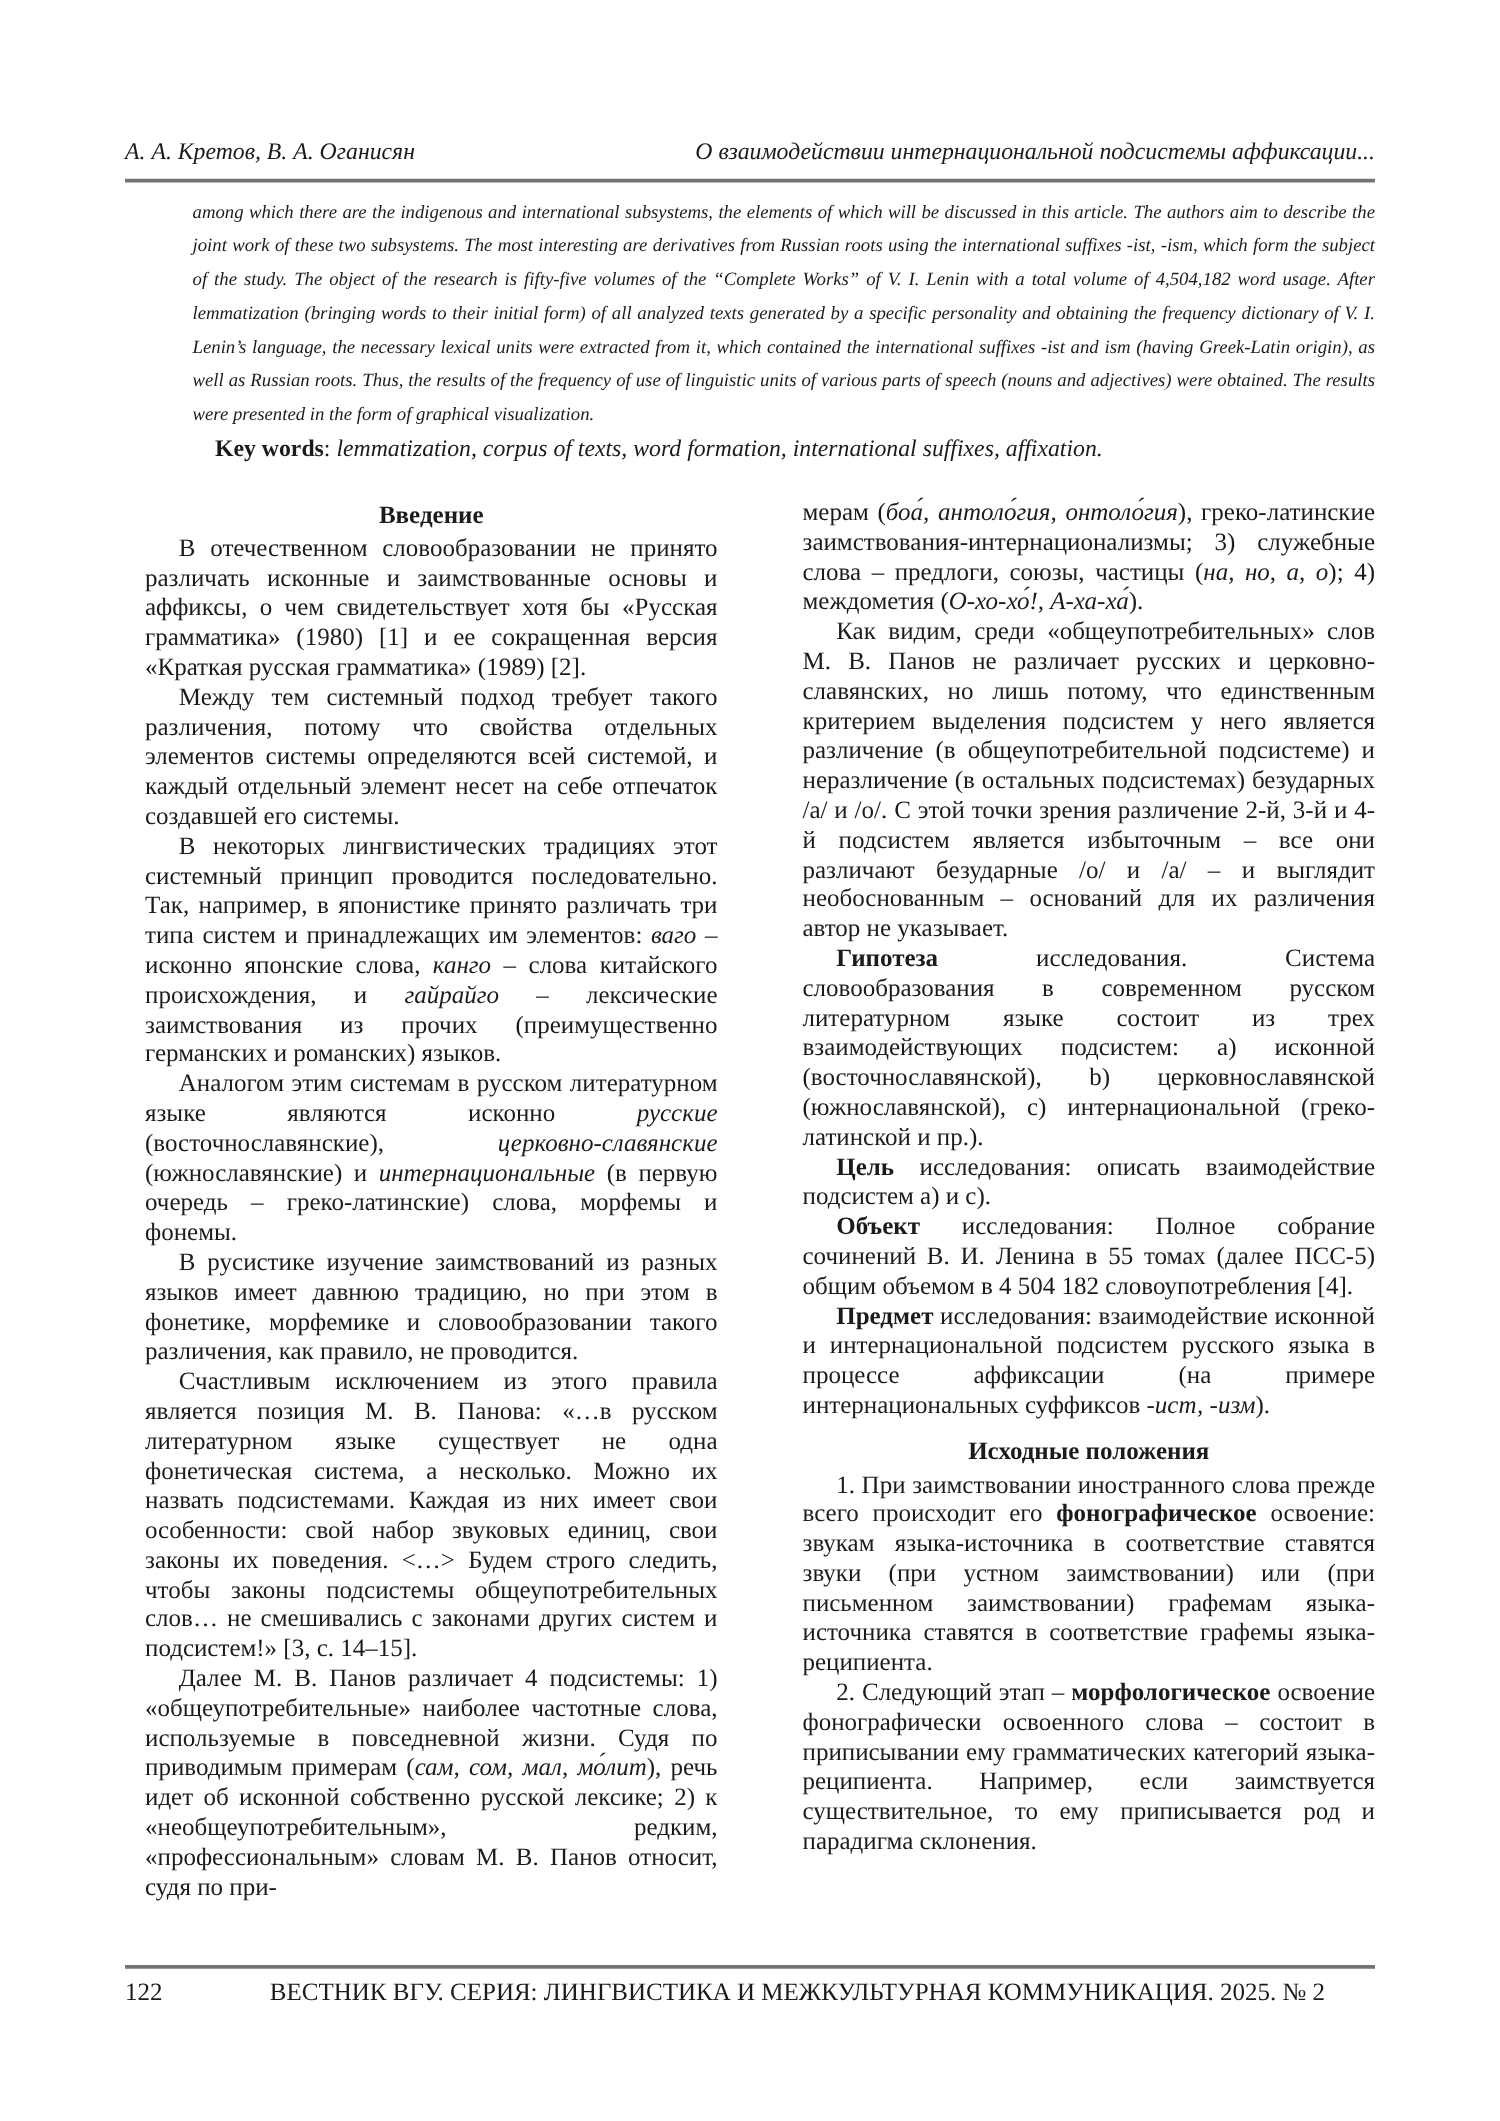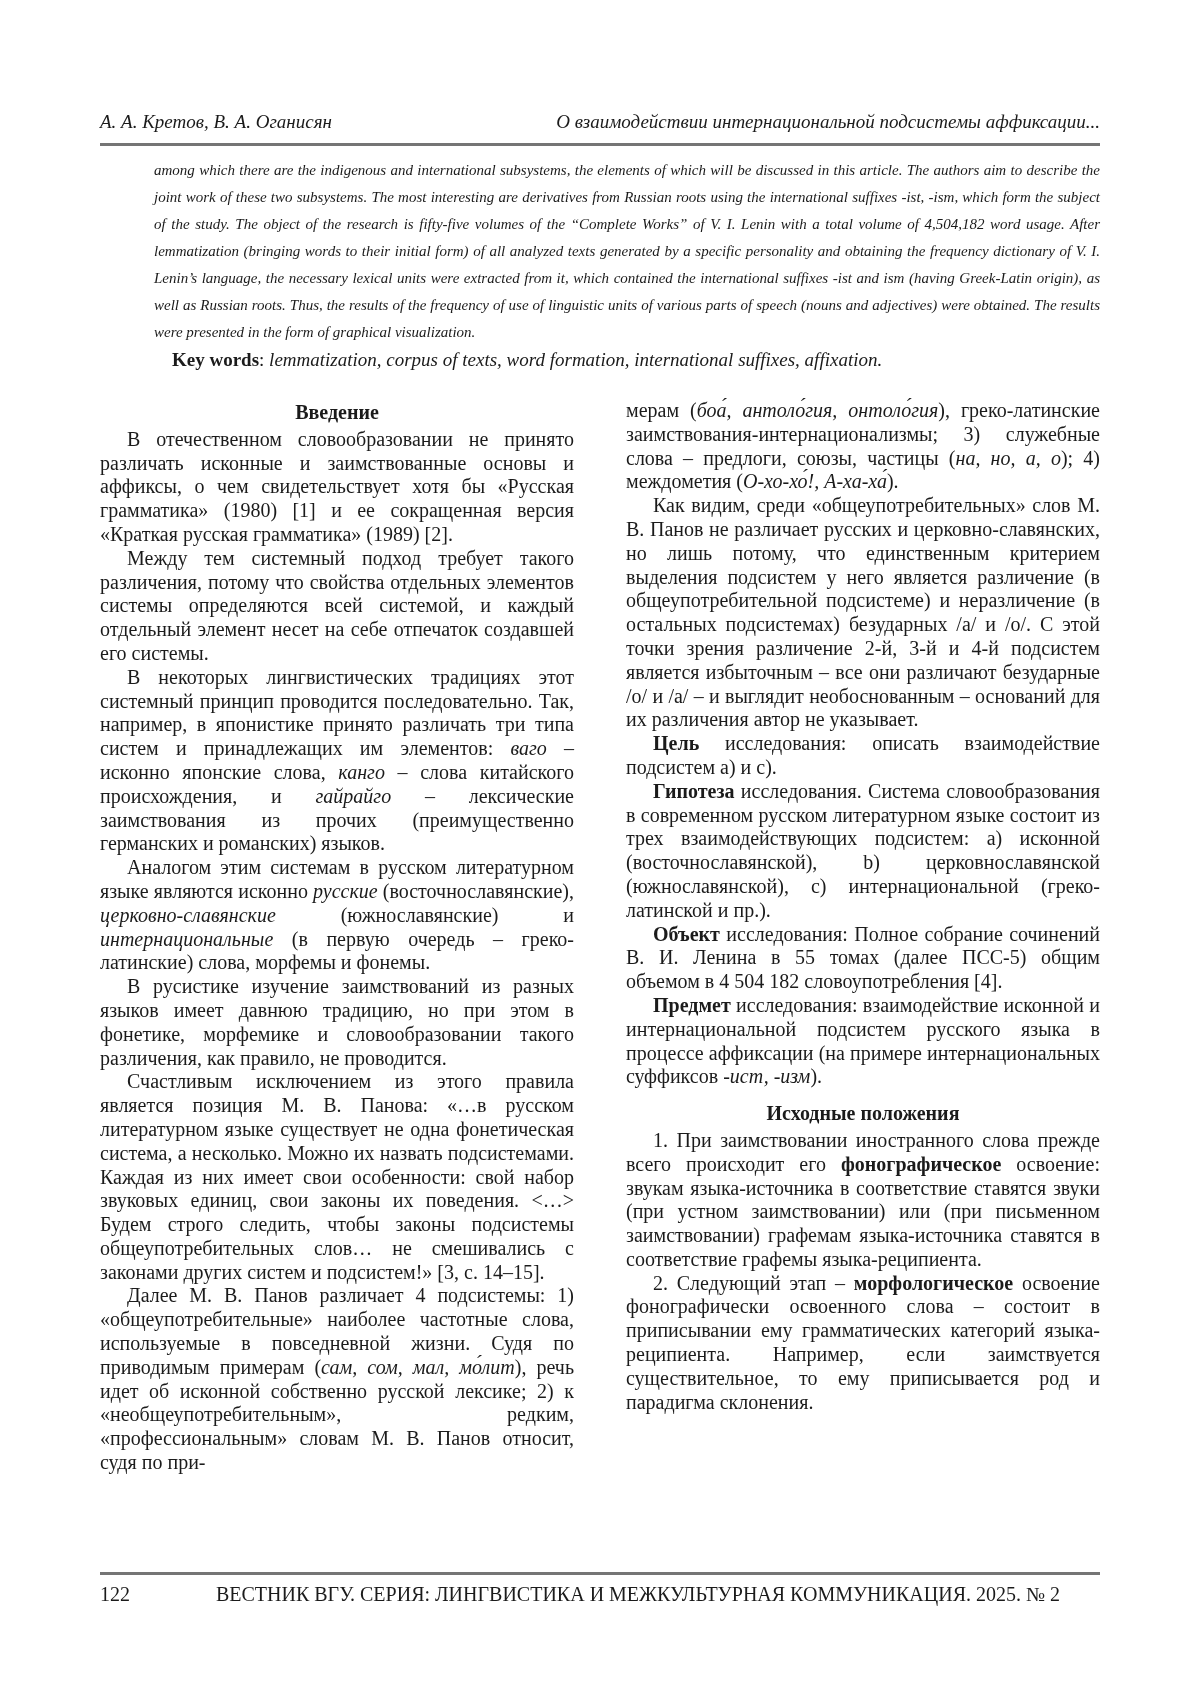--- a/index.html
+++ b/index.html
@@ -50,20 +50,21 @@
     gap: 52px;
     margin-top: 26px;
   }
   .col {
     flex: 1;
     min-width: 0;
     font-size: 20px;
     line-height: 23.8px;
     text-align: justify;
     hyphens: auto;
+    margin-left: 16px;
   }
   .para { text-indent: 27px; margin: 0; }
   .para.no-indent { text-indent: 0; }
   .block-heading {
     font-weight: bold;
     text-align: center;
     text-indent: 0;
     margin: 2px 0 3px 0;
   }
   .block-heading:not(:first-child) { margin-top: 13px; }
@@ -112,22 +113,22 @@
         <div class="para"><span>Между тем системный подход требует такого различения, потому что свойства отдельных элементов системы определяются всей системой, и каждый отдельный элемент несет на себе отпечаток создавшей его системы.</span></div>
         <div class="para"><span>В некоторых лингвистических традициях этот системный принцип проводится последовательно. Так, например, в японистике принято различать три типа систем и принадлежащих им элементов: </span><i>ваго</i><span> – исконно японские слова, </span><i>канго</i><span> – слова китайского происхождения, и </span><i>гайрайго</i><span> – лексические заимствования из прочих (преимущественно германских и романских) языков.</span></div>
         <div class="para"><span>Аналогом этим системам в русском литературном языке являются исконно </span><i>русские</i><span> (восточнославянские), </span><i>церковно-славянские</i><span> (южнославянские) и </span><i>интернациональные</i><span> (в первую очередь – греко-латинские) слова, морфемы и фонемы.</span></div>
         <div class="para"><span>В русистике изучение заимствований из разных языков имеет давнюю традицию, но при этом в фонетике, морфемике и словообразовании такого различения, как правило, не проводится.</span></div>
         <div class="para"><span>Счастливым исключением из этого правила является позиция М. В. Панова: «…в русском литературном языке существует не одна фонетическая система, а несколько. Можно их назвать подсистемами. Каждая из них имеет свои особенности: свой набор звуковых единиц, свои законы их поведения. &lt;…&gt; Будем строго следить, чтобы законы подсистемы общеупотребительных слов… не смешивались с законами других систем и подсистем!» [3, с. 14–15].</span></div>
         <div class="para"><span>Далее М. В. Панов различает 4 подсистемы: 1) «общеупотребительные» наиболее частотные слова, используемые в повседневной жизни. Судя по приводимым примерам (</span><i>сам, сом, мал, мо́лит</i><span>), речь идет об исконной собственно русской лексике; 2) к «необщеупотребительным», редким, «профессиональным» словам М. В. Панов относит, судя по при-</span></div>
       </div>
     <div class="col">
         <div class="para no-indent"><span>мерам (</span><i>боа́, антоло́гия, онтоло́гия</i><span>), греко-латинские заимствования-интернационализмы; 3) служебные слова – предлоги, союзы, частицы (</span><i>на, но, а, о</i><span>); 4) междометия (</span><i>О-хо-хо́!, А-ха-ха́</i><span>).</span></div>
         <div class="para"><span>Как видим, среди «общеупотребительных» слов М. В. Панов не различает русских и церковно-славянских, но лишь потому, что единственным критерием выделения подсистем у него является различение (в общеупотребительной подсистеме) и неразличение (в остальных подсистемах) безударных /а/ и /о/. С этой точки зрения различение 2-й, 3-й и 4-й подсистем является избыточным – все они различают безударные /о/ и /а/ – и выглядит необоснованным – оснований для их различения автор не указывает.</span></div>
+        <div class="para"><b>Гипотеза</b><span> исследования. Система словообразования в современном русском литературном языке состоит из трех взаимодействующих подсистем: а) исконной (восточнославянской), b) церковнославянской (южнославянской), c) интернациональной (греко-латинской и пр.).</span></div>
         <div class="para"><b>Цель</b><span> исследования: описать взаимодействие подсистем а) и с).</span></div>
-        <div class="para"><b>Гипотеза</b><span> исследования. Система словообразования в современном русском литературном языке состоит из трех взаимодействующих подсистем: а) исконной (восточнославянской), b) церковнославянской (южнославянской), c) интернациональной (греко-латинской и пр.).</span></div>
         <div class="para"><b>Объект</b><span> исследования: Полное собрание сочинений В. И. Ленина в 55 томах (далее ПСС-5) общим объемом в 4 504 182 словоупотребления [4].</span></div>
         <div class="para"><b>Предмет</b><span> исследования: взаимодействие исконной и интернациональной подсистем русского языка в процессе аффиксации (на примере интернациональных суффиксов </span><i>-ист, -изм</i><span>).</span></div>
         <div class="block-heading">Исходные положения</div>
         <div class="para"><span>1. При заимствовании иностранного слова прежде всего происходит его </span><b>фонографическое</b><span> освоение: звукам языка-источника в соответствие ставятся звуки (при устном заимствовании) или (при письменном заимствовании) графемам языка-источника ставятся в соответствие графемы языка-реципиента.</span></div>
         <div class="para"><span>2. Следующий этап – </span><b>морфологическое</b><span> освоение фонографически освоенного слова – состоит в приписывании ему грамматических категорий языка-реципиента. Например, если заимствуется существительное, то ему приписывается род и парадигма склонения.</span></div>
       </div>
   </div>
 
   <div class="footer">
     <hr class="footer-rule">

